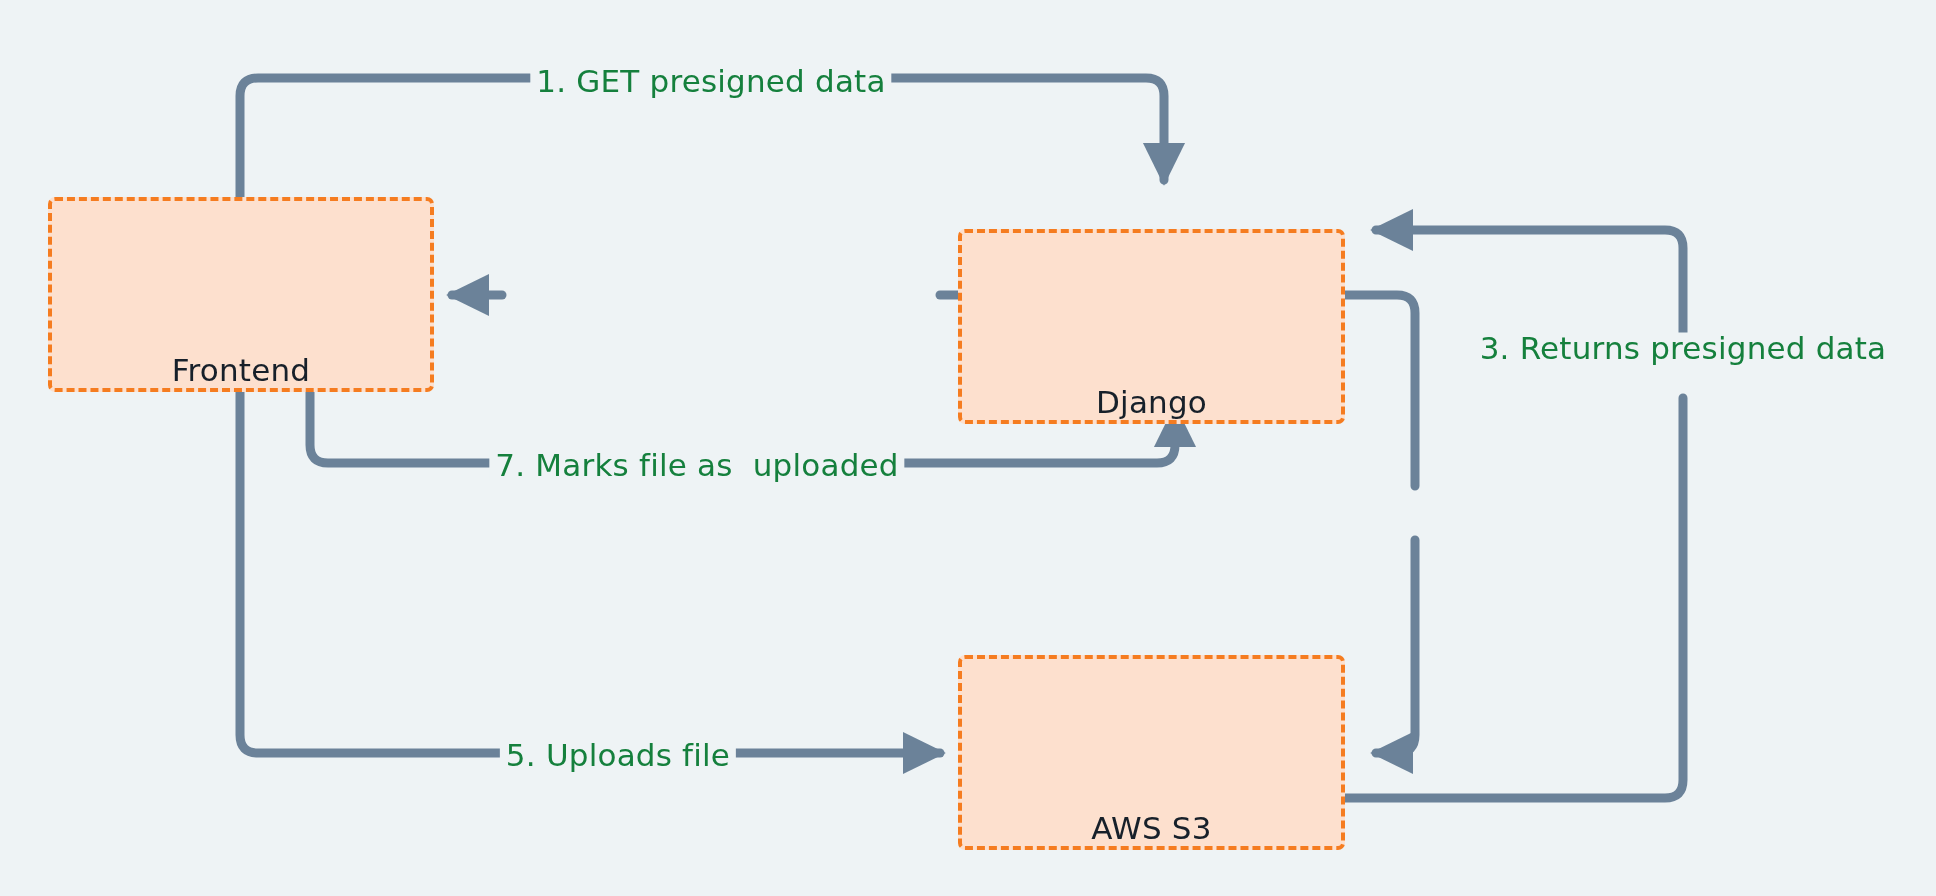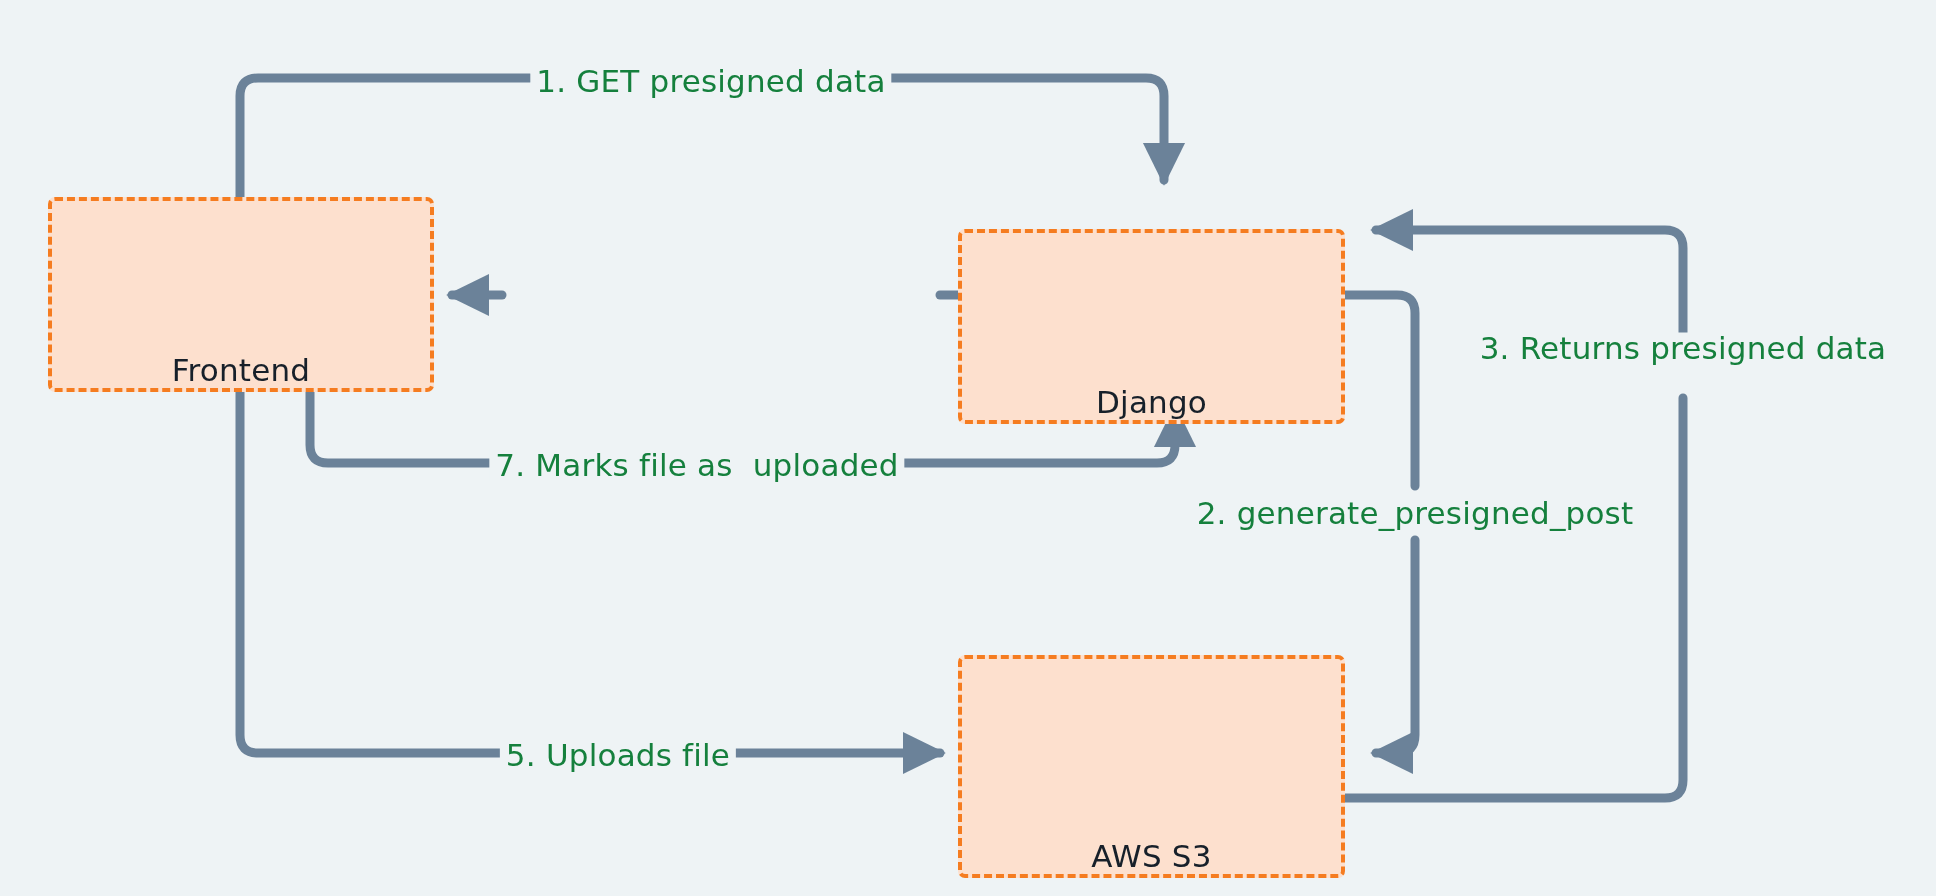--- a/index.html
+++ b/index.html
@@ -90,27 +90,26 @@
   </svg>
 
   <div class="node" style="left:48px; top:197px; width:386px; height:195px;">
     <span class="node-label">Frontend</span>
   </div>
 
   <div class="node" style="left:958px; top:197px; width:387px; height:195px;margin-top:32px;">
     <span class="node-label">Django</span>
   </div>
 
-  <div class="node" style="left:958px; top:655px; width:387px; height:223px;">
+  <div class="node" style="left:958px; top:655px; width:387px; height:195px;">
     <span class="node-label">AWS S3</span>
   </div>
 
   <div class="edge-label el-center" style="left:711px; top:81px;">1. GET presigned data</div>
 
-  <div class="edge-label el-center" style="left:1415px; top:513px;">2. generate_presigned_post</div>
 
   <div class="edge-label el-center" style="left:1683px; top:348px;">3. Returns presigned data</div>
 
 
   <div class="edge-label el-center" style="left:618px; top:755px;">5. Uploads file</div>
 
   <div class="edge-label el-center" style="left:697px; top:465px;">7. Marks file as  uploaded</div>
 
 </div>
 

